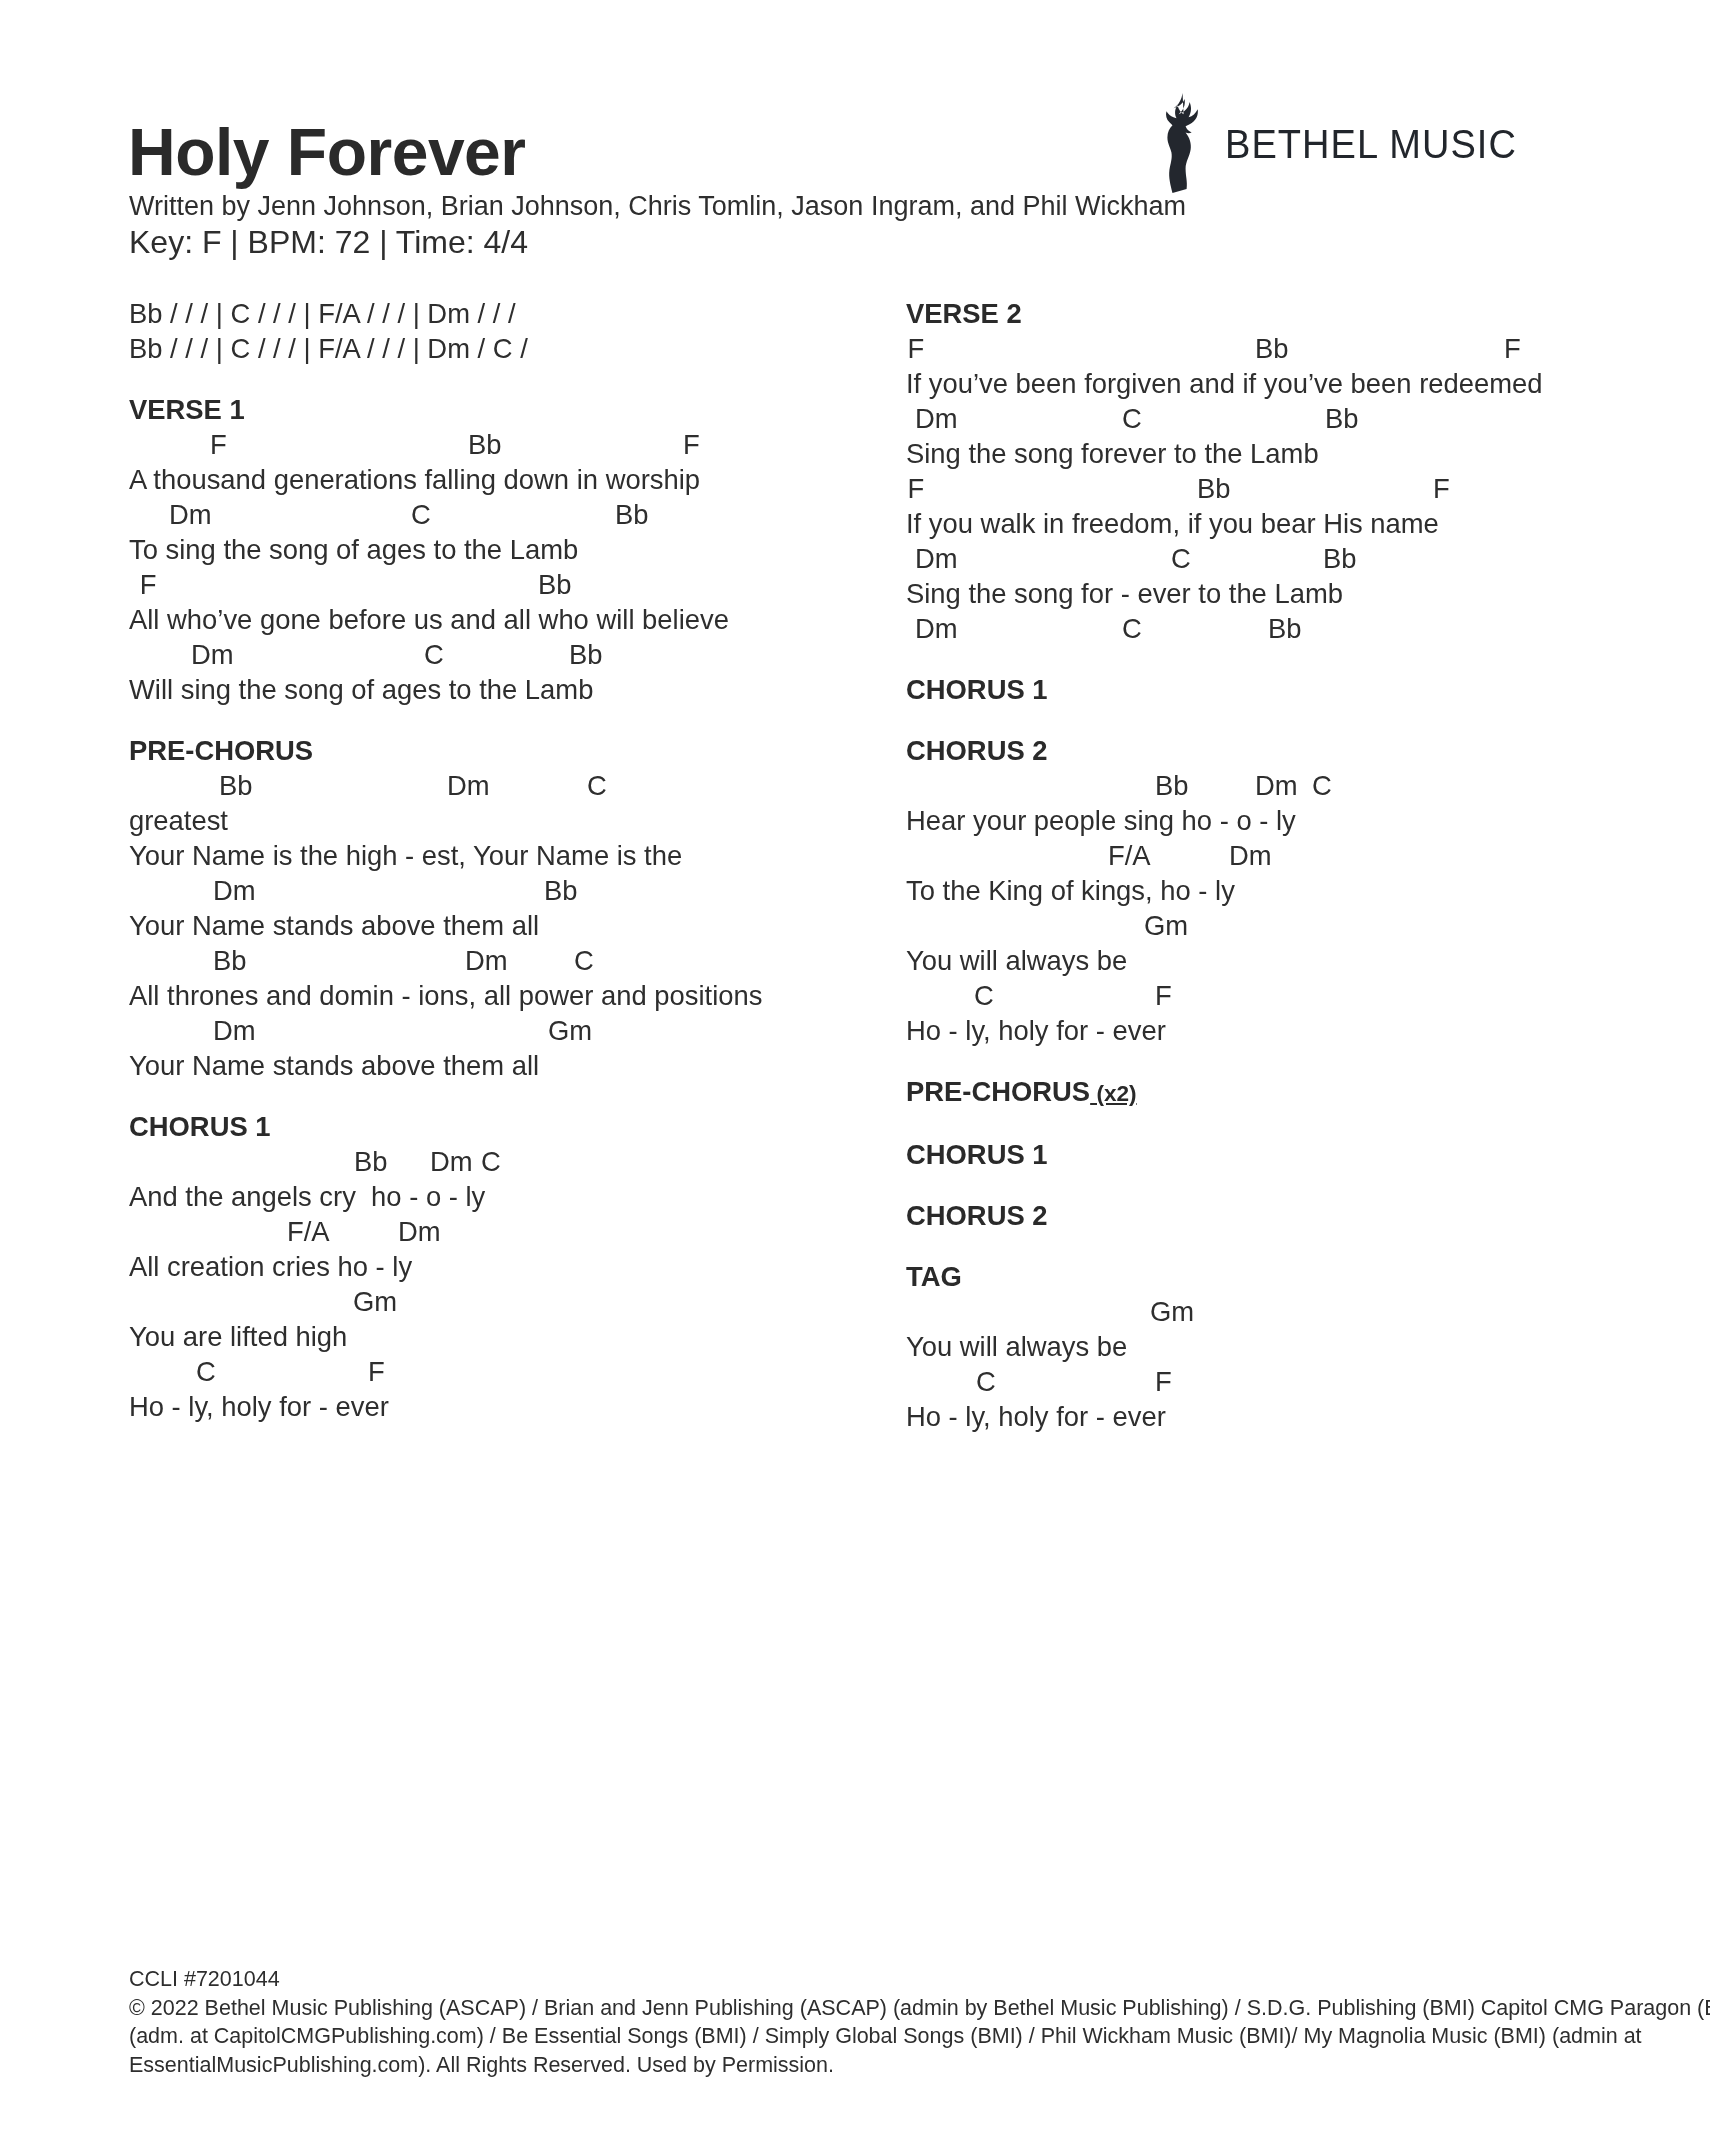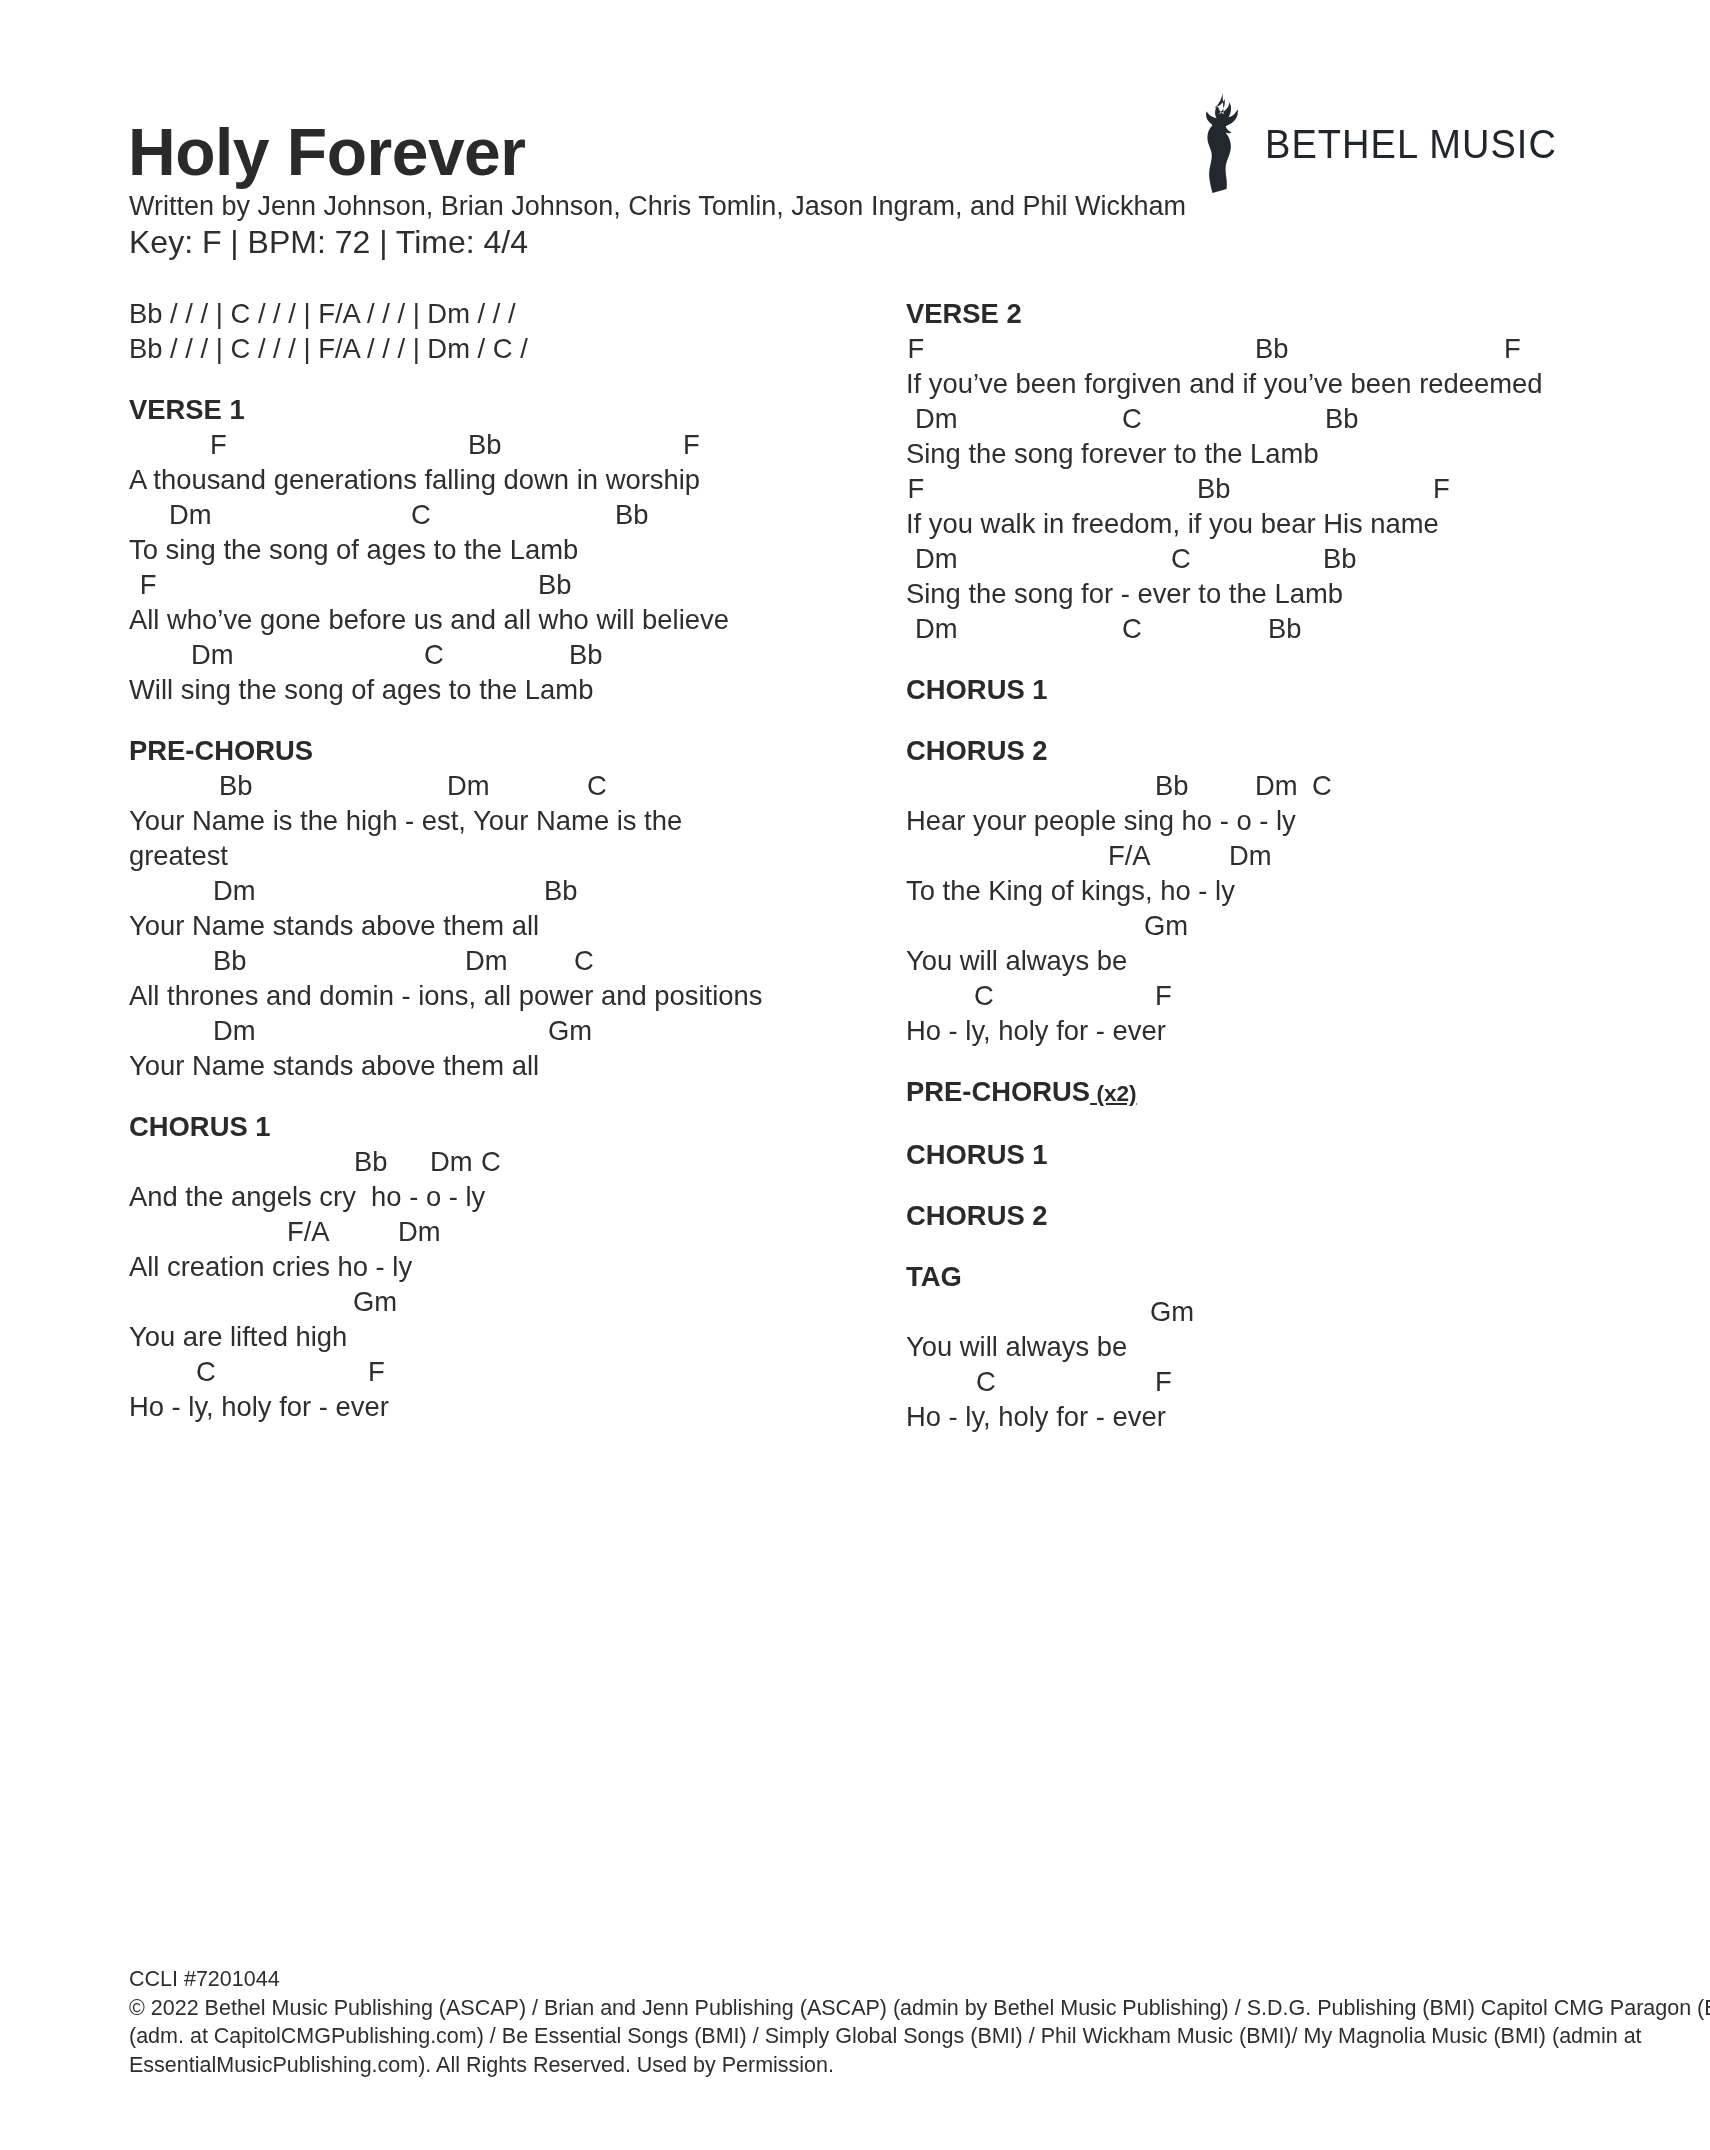--- a/index.html
+++ b/index.html
@@ -18,21 +18,21 @@
   }
   .byline{
     position:absolute;left:129px;top:189px;
     font-size:27px;line-height:35px;white-space:pre;color:#2e2e2e;
   }
   .keyline{
     position:absolute;left:129px;top:225px;
     font-size:32px;line-height:35px;white-space:pre;color:#2e2e2e;
   }
   .logo{
-    position:absolute;left:1184px;top:92px;height:105px;
+    position:absolute;left:1144px;top:92px;height:105px;
     display:flex;align-items:center;gap:16px;
   }
   .logo svg{display:block;}
   .brand{
     font-size:40px;color:#22262c;letter-spacing:1.1px;
     transform:scaleX(0.95);transform-origin:left center;
     white-space:pre;font-weight:400;
   }
 
   
@@ -89,22 +89,22 @@
         <div class="line chords"><span class="chord" style="left: 40px;">Dm</span><span class="chord" style="left: 282px;">C</span><span class="chord" style="left: 486px;">Bb</span></div>
         <div class="line lyric">To sing the song of ages to the Lamb</div>
         <div class="line chords"><span class="chord" style="left: 10.8px;">F</span><span class="chord" style="left: 409px;">Bb</span></div>
         <div class="line lyric">All who’ve gone before us and all who will believe</div>
         <div class="line chords"><span class="chord" style="left: 62px;">Dm</span><span class="chord" style="left: 295px;">C</span><span class="chord" style="left: 440px;">Bb</span></div>
         <div class="line lyric">Will sing the song of ages to the Lamb</div>
       </section>
       <section class="section">
         <div class="heading">PRE-CHORUS</div>
         <div class="line chords"><span class="chord" style="left: 90px;">Bb</span><span class="chord" style="left: 318px;">Dm</span><span class="chord" style="left: 458px;">C</span></div>
+        <div class="line lyric">greatest</div>
         <div class="line lyric">Your Name is the high - est, Your Name is the</div>
-        <div class="line lyric">greatest</div>
         <div class="line chords"><span class="chord" style="left: 84px;">Dm</span><span class="chord" style="left: 415px;">Bb</span></div>
         <div class="line lyric">Your Name stands above them all</div>
         <div class="line chords"><span class="chord" style="left: 84px;">Bb</span><span class="chord" style="left: 336px;">Dm</span><span class="chord" style="left: 445px;">C</span></div>
         <div class="line lyric">All thrones and domin - ions, all power and positions</div>
         <div class="line chords"><span class="chord" style="left: 84px;">Dm</span><span class="chord" style="left: 419px;">Gm</span></div>
         <div class="line lyric">Your Name stands above them all</div>
       </section>
       <section class="section">
         <div class="heading">CHORUS 1</div>
         <div class="line chords"><span class="chord" style="left: 225px;">Bb</span><span class="chord" style="left: 301px;">Dm</span><span class="chord" style="left: 352px;">C</span></div>

